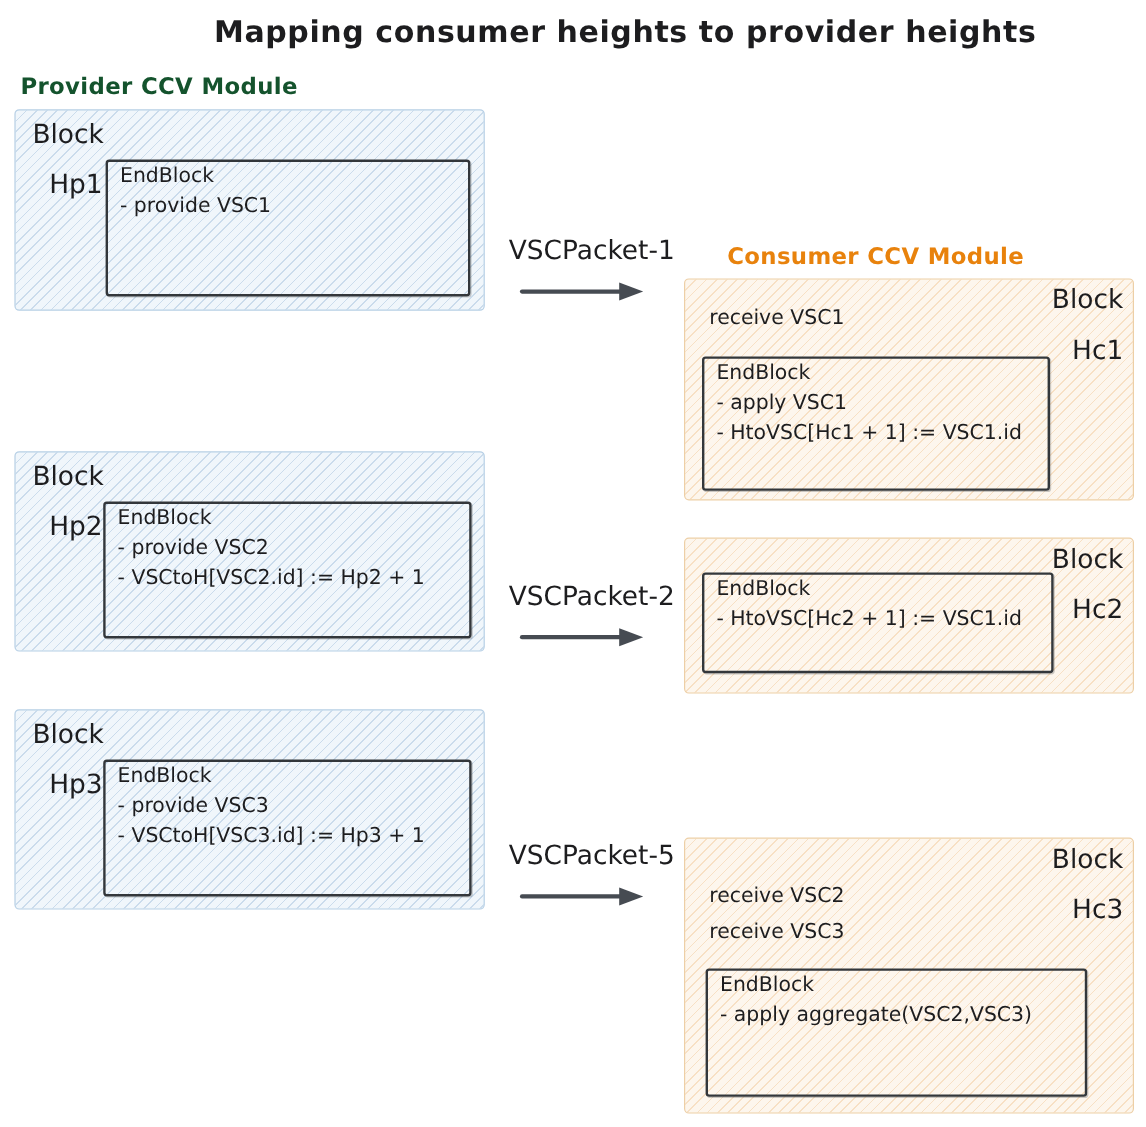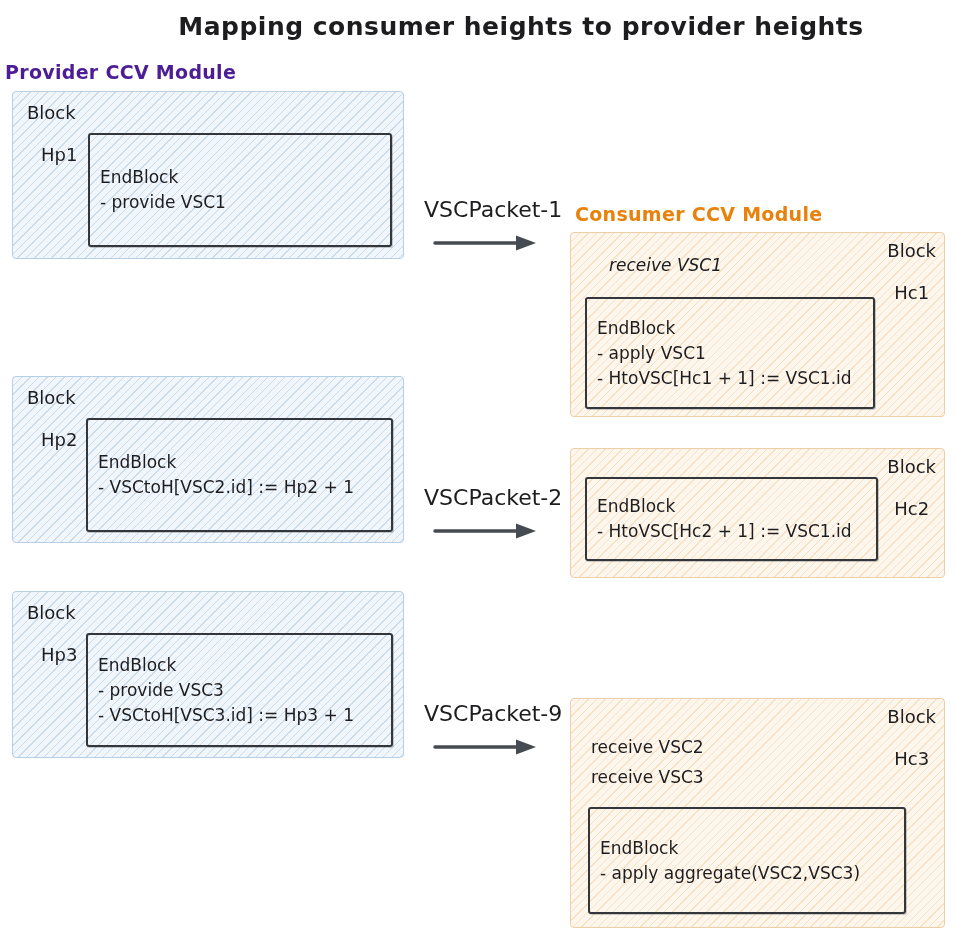--- a/index.html
+++ b/index.html
@@ -20,22 +20,22 @@
     letter-spacing:0.5px;
     white-space:nowrap;
   }
   .module-label{
     position:absolute;
     font-size:19px;
     font-weight:bold;
     letter-spacing:0.3px;
     white-space:nowrap;
   }
-  .module-label.provider{left:5px;top:61px;color:#4c1d95;}
-  .module-label.consumer{left:575px;top:203px;color:#e8820c;}
+  .module-label.provider{left:17px;top:61px;color:#14532d;}
+  .module-label.consumer{left:606px;top:203px;color:#e8820c;}
 
   
   .pblock,.cblock{
     position:absolute;
     border-radius:4px;
     box-sizing:border-box;
   }
   .pblock{
     background-color:#f0f6fb;
     background-image:repeating-linear-gradient(135deg, rgba(141,176,211,0.38) 0px, rgba(141,176,211,0.38) 1px, transparent 1px, transparent 6px);
@@ -43,38 +43,38 @@
   }
   .cblock{
     background-color:#fdf6ed;
     background-image:repeating-linear-gradient(135deg, rgba(238,188,130,0.38) 0px, rgba(238,188,130,0.38) 1px, transparent 1px, transparent 6px);
     border:1.5px solid #edcfa6;
   }
 
   
   .blocktag{
     position:absolute;
-    font-size:18px;
+    font-size:22px;
     line-height:23px;
     white-space:nowrap;
   }
   .blocktag .bw{display:block;}
   .blocktag .bh{display:block;padding-left:14px;margin-top:19px;}
   .blocktag.right{text-align:center;}
-  .blocktag.right .bh{padding-left:0;}
+  .blocktag.right .bh{padding-left:0;text-align:right;}
 
   
   .innerbox{
     position:absolute;
     border:2px solid #33373b;
     border-radius:3px;
     box-sizing:border-box;
     display:flex;
     flex-direction:column;
-    justify-content:center;
+    justify-content:flex-start;
     padding-left:10px;
     box-shadow:1px 1px 0 rgba(51,55,59,0.25);
   }
   .innerbox .line{
     font-size:17px;
     line-height:25px;
     white-space:nowrap;
   }
   .receive{
     position:absolute;
@@ -112,20 +112,21 @@
     </div>
   </div>
 
   <div class="pblock" style="left:12px;top:376px;width:392px;height:167px;">
     <div class="blocktag" style="left:14px;top:9px;">
       <span class="bw">Block</span>
       <span class="bh">Hp2</span>
     </div>
     <div class="innerbox" style="left:73px;top:41px;width:307px;height:114px;">
       <div class="line">EndBlock</div>
+      <div class="line">- provide VSC2</div>
       <div class="line">- VSCtoH[VSC2.id] := Hp2 + 1</div>
     </div>
   </div>
 
   <div class="pblock" style="left:12px;top:591px;width:392px;height:167px;">
     <div class="blocktag" style="left:14px;top:9px;">
       <span class="bw">Block</span>
       <span class="bh">Hp3</span>
     </div>
     <div class="innerbox" style="left:73px;top:41px;width:307px;height:114px;">
@@ -145,29 +146,29 @@
 
   <div class="packet" style="left:424px;top:486px;">
     <div class="packet-label">VSCPacket-2</div>
     <svg class="arrow-svg" width="106" height="22" viewBox="0 0 106 22">
       <line x1="3" y1="11" x2="86" y2="11" stroke="#464b52" stroke-width="3.5" stroke-linecap="round"></line>
       <polygon points="84,3.5 104,11 84,18.5" fill="#464b52"></polygon>
     </svg>
   </div>
 
   <div class="packet" style="left:424px;top:702px;">
-    <div class="packet-label">VSCPacket-9</div>
+    <div class="packet-label">VSCPacket-5</div>
     <svg class="arrow-svg" width="106" height="22" viewBox="0 0 106 22">
       <line x1="3" y1="11" x2="86" y2="11" stroke="#464b52" stroke-width="3.5" stroke-linecap="round"></line>
       <polygon points="84,3.5 104,11 84,18.5" fill="#464b52"></polygon>
     </svg>
   </div>
 
   <div class="cblock" style="left:570px;top:232px;width:375px;height:185px;">
-    <div class="receive" style="left:38px;top:22px;font-style:italic;">receive VSC1</div>
+    <div class="receive" style="left:20px;top:22px;">receive VSC1</div>
     <div class="blocktag right" style="right:8px;top:6px;">
       <span class="bw">Block</span>
       <span class="bh">Hc1</span>
     </div>
     <div class="innerbox" style="left:14px;top:64px;width:290px;height:112px;">
       <div class="line">EndBlock</div>
       <div class="line">- apply VSC1</div>
       <div class="line">- HtoVSC[Hc1 + 1] := VSC1.id</div>
     </div>
   </div>

